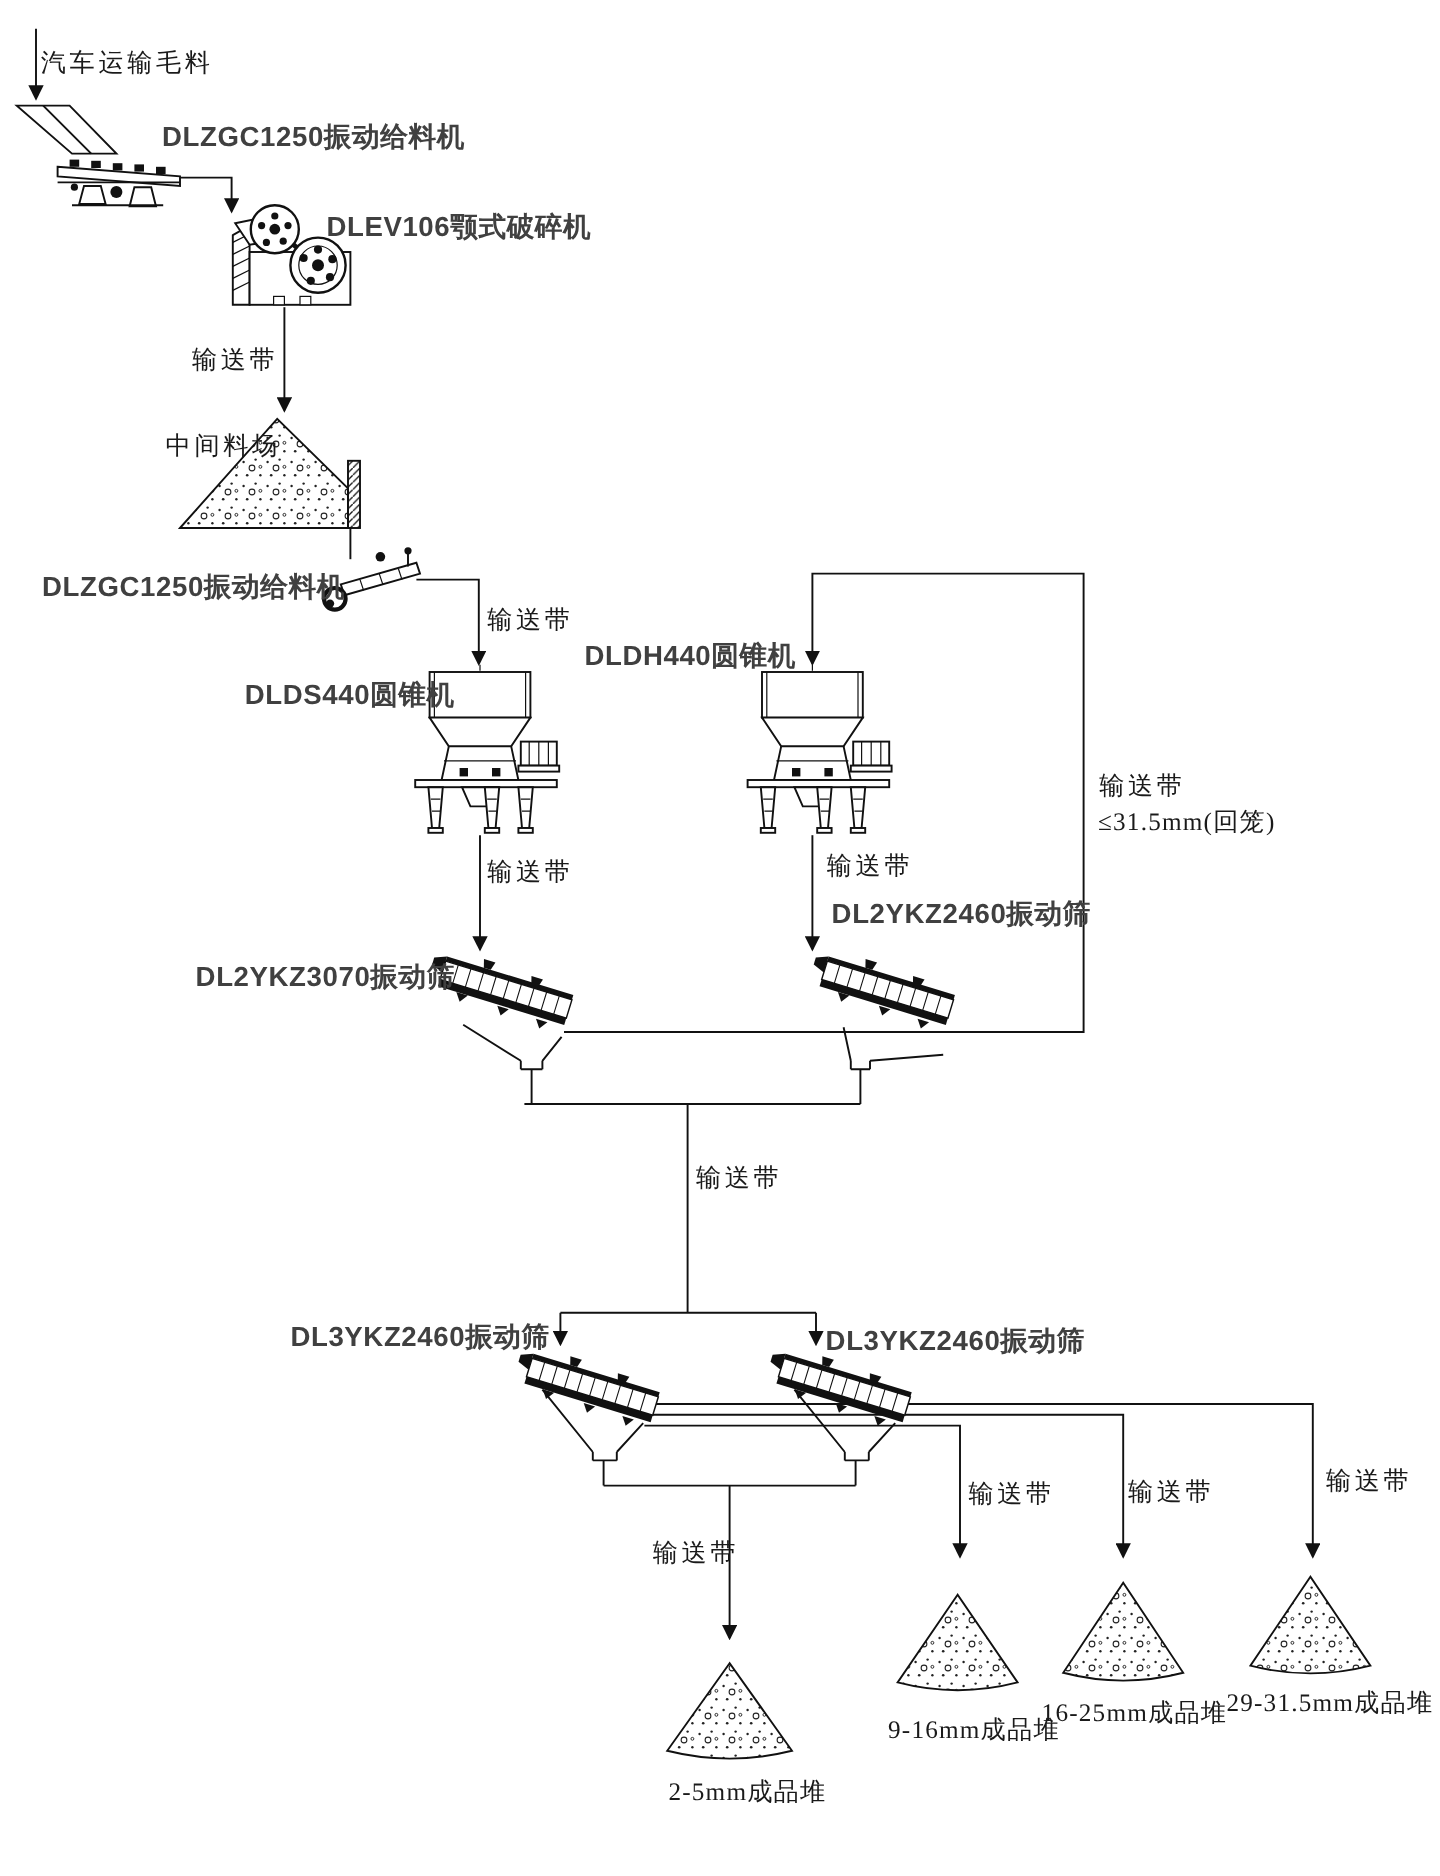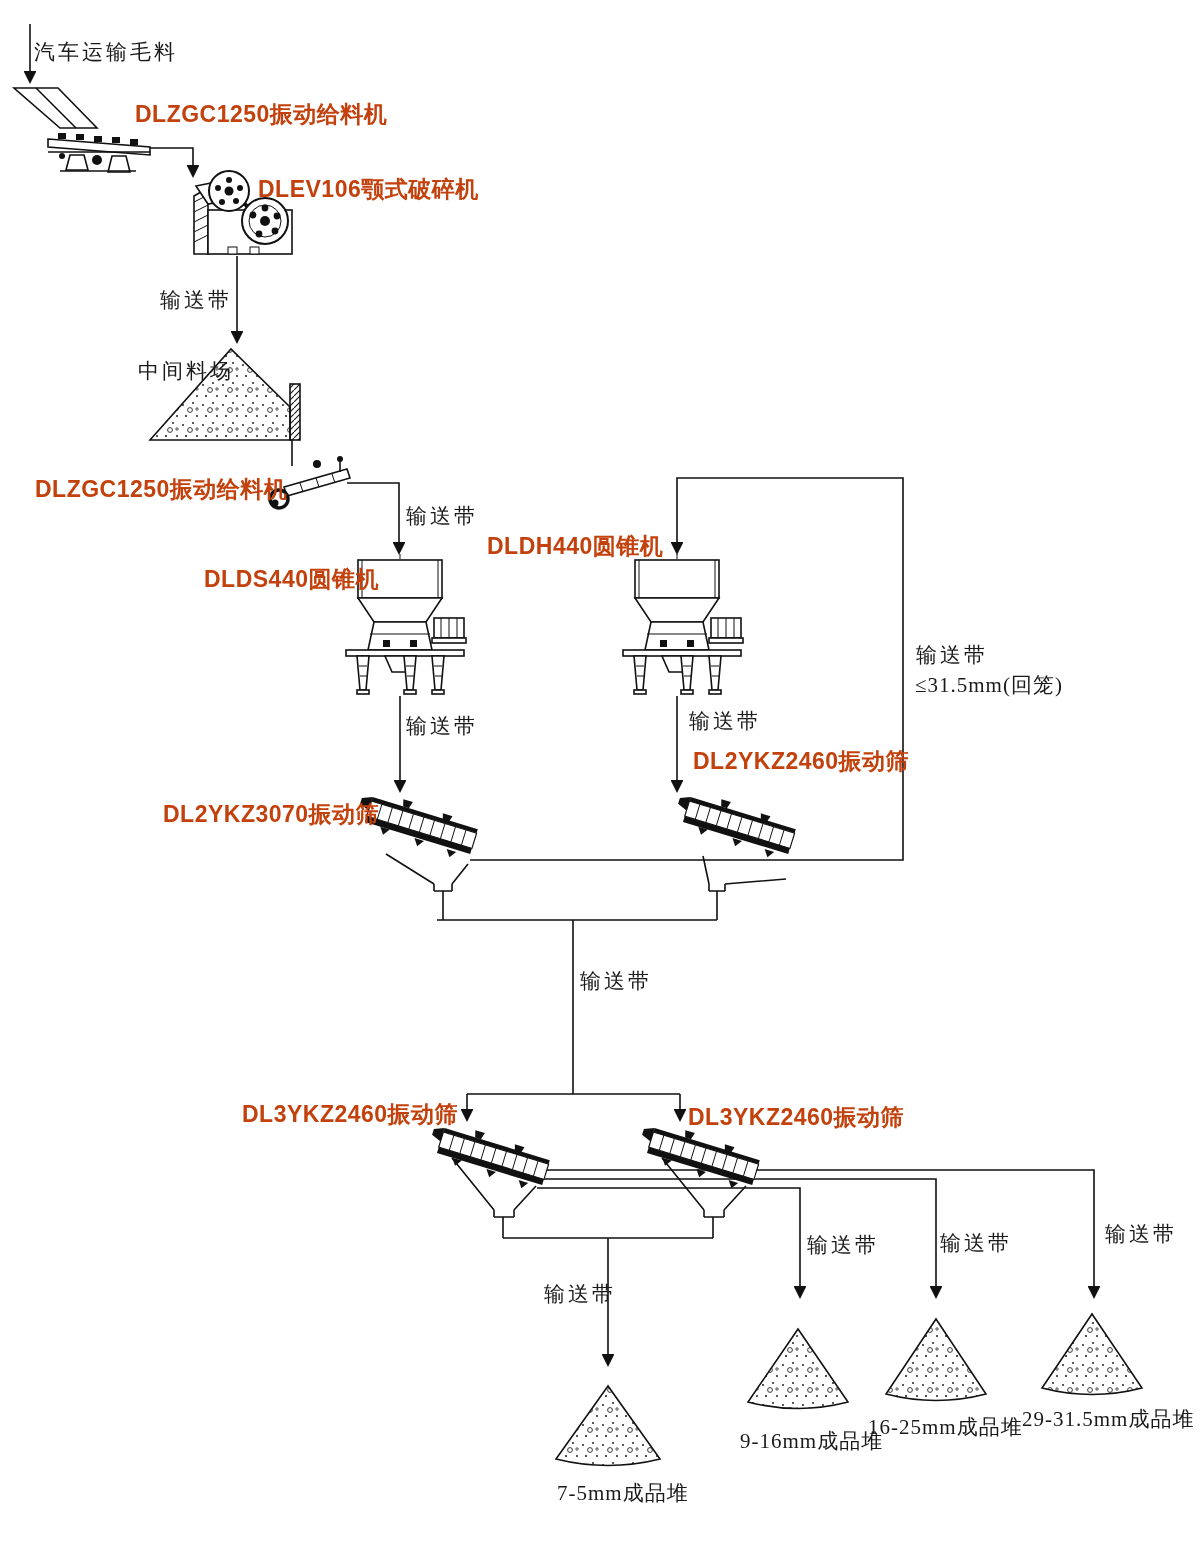--- a/index.html
+++ b/index.html
@@ -6,21 +6,21 @@
   .canvas{
     position:relative;
     width:1200px;height:1563px;
     background:#ffffff;
     font-family:"Liberation Sans",sans-serif;
     color:#111;
     overflow:hidden;
   }
   .canvas svg{position:absolute;left:0;top:0;}
   .lbl{position:absolute;white-space:nowrap;line-height:1.1;}
-  .model{font:700 23px "Liberation Sans",sans-serif;letter-spacing:.5px;color:#c2410c;}
+  .model{font:700 23px "Liberation Sans",sans-serif;letter-spacing:.5px;color:#404040;}
   .anno{font:400 21px "Liberation Serif",serif;letter-spacing:3px;color:#1a1a1a;}
   .anno.mixed{letter-spacing:1px;}
 </style>
 </head>
 <body>
 
 <div class="canvas">
 
   <svg width="1200" height="1563" viewBox="0 0 1200 1563" fill="none" stroke="#111" stroke-width="1.6">
     <defs>
@@ -211,37 +211,37 @@
     <g>
       <path d="M936,1319 L886,1394 Q936,1407 986,1394 Z" fill="url(#gravel)"></path>
     </g>
     <g>
       <path d="M1092,1314 L1042,1388 Q1092,1401 1142,1388 Z" fill="url(#gravel)"></path>
     </g>
   </svg>
 
   <div class="lbl anno" style="left:34px;top:38px">汽车运输毛料</div>
   <div class="lbl model" style="left:135px;top:99px">DLZGC1250振动给料机</div>
-  <div class="lbl model" style="left:258px;top:174px">DLEV106颚式破碎机</div>
+  <div class="lbl model" style="left:272px;top:174px">DLEV106颚式破碎机</div>
   <div class="lbl anno" style="left:160px;top:286px">输送带</div>
   <div class="lbl anno" style="left:138px;top:357px">中间料场</div>
   <div class="lbl model" style="left:35px;top:474px">DLZGC1250振动给料机</div>
   <div class="lbl anno" style="left:406px;top:502px">输送带</div>
   <div class="lbl model" style="left:204px;top:564px">DLDS440圆锥机</div>
   <div class="lbl model" style="left:487px;top:531px">DLDH440圆锥机</div>
   <div class="lbl anno" style="left:916px;top:641px">输送带</div>
   <div class="lbl anno mixed" style="left:915px;top:671px">≤31.5mm(回笼)</div>
   <div class="lbl anno" style="left:406px;top:712px">输送带</div>
   <div class="lbl anno" style="left:689px;top:707px">输送带</div>
   <div class="lbl model" style="left:163px;top:799px">DL2YKZ3070振动筛</div>
   <div class="lbl model" style="left:693px;top:746px">DL2YKZ2460振动筛</div>
   <div class="lbl anno" style="left:580px;top:967px">输送带</div>
   <div class="lbl model" style="left:242px;top:1099px">DL3YKZ2460振动筛</div>
   <div class="lbl model" style="left:688px;top:1102px">DL3YKZ2460振动筛</div>
   <div class="lbl anno" style="left:544px;top:1280px">输送带</div>
   <div class="lbl anno" style="left:807px;top:1231px">输送带</div>
   <div class="lbl anno" style="left:940px;top:1229px">输送带</div>
   <div class="lbl anno" style="left:1105px;top:1220px">输送带</div>
-  <div class="lbl anno mixed" style="left:557px;top:1479px">7-5mm成品堆</div>
+  <div class="lbl anno mixed" style="left:557px;top:1479px">2-5mm成品堆</div>
   <div class="lbl anno mixed" style="left:740px;top:1427px">9-16mm成品堆</div>
   <div class="lbl anno mixed" style="left:868px;top:1413px">16-25mm成品堆</div>
   <div class="lbl anno mixed" style="left:1022px;top:1405px">29-31.5mm成品堆</div>
 </div>
 
 </body></html>

